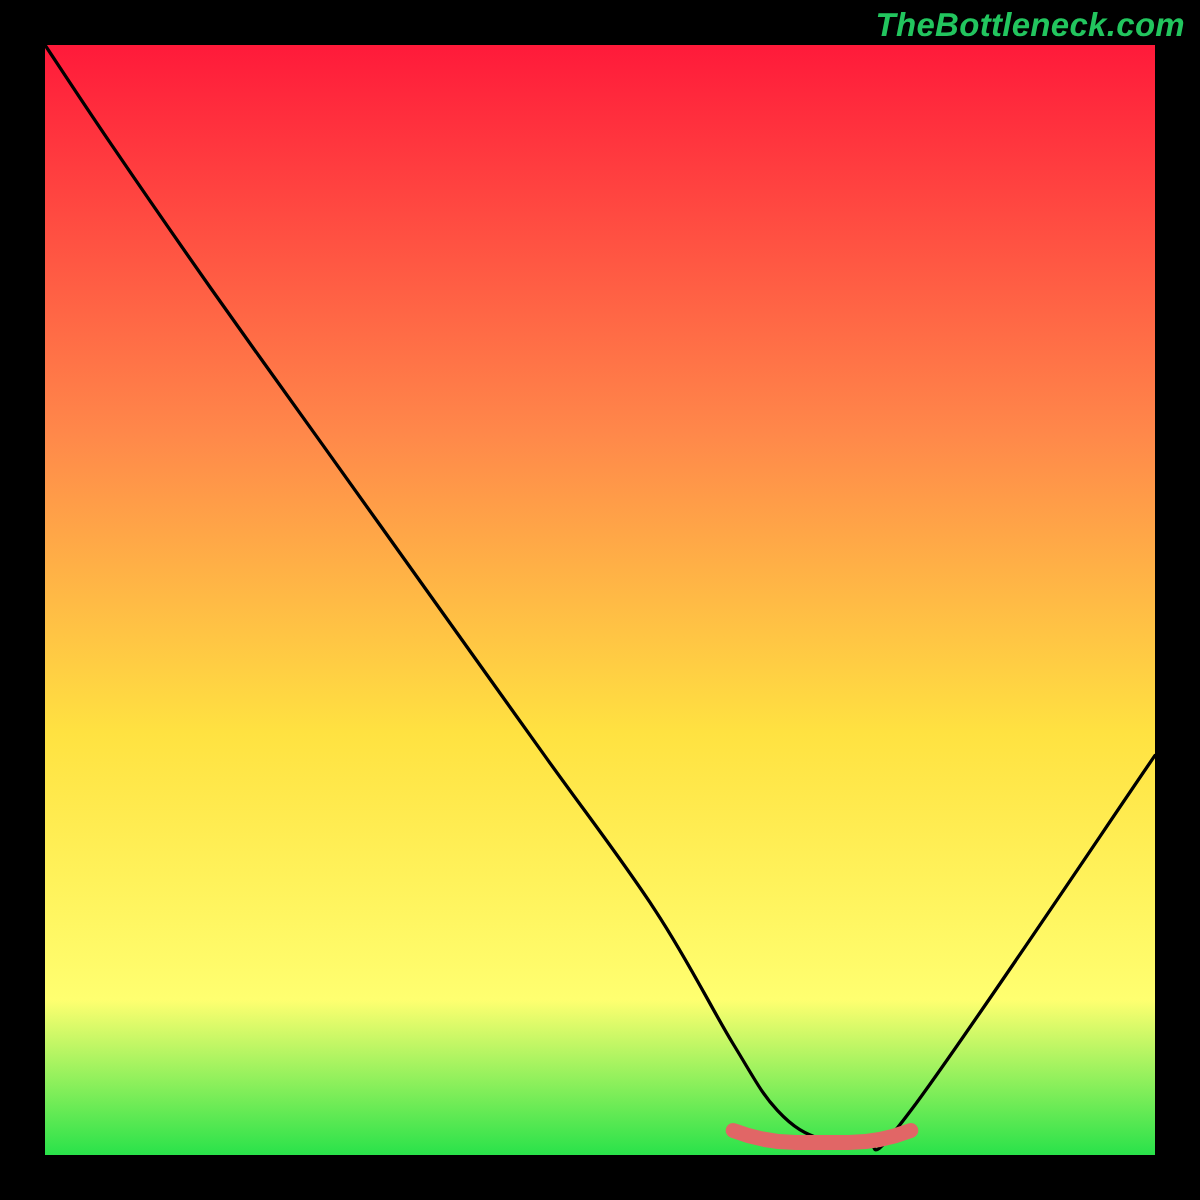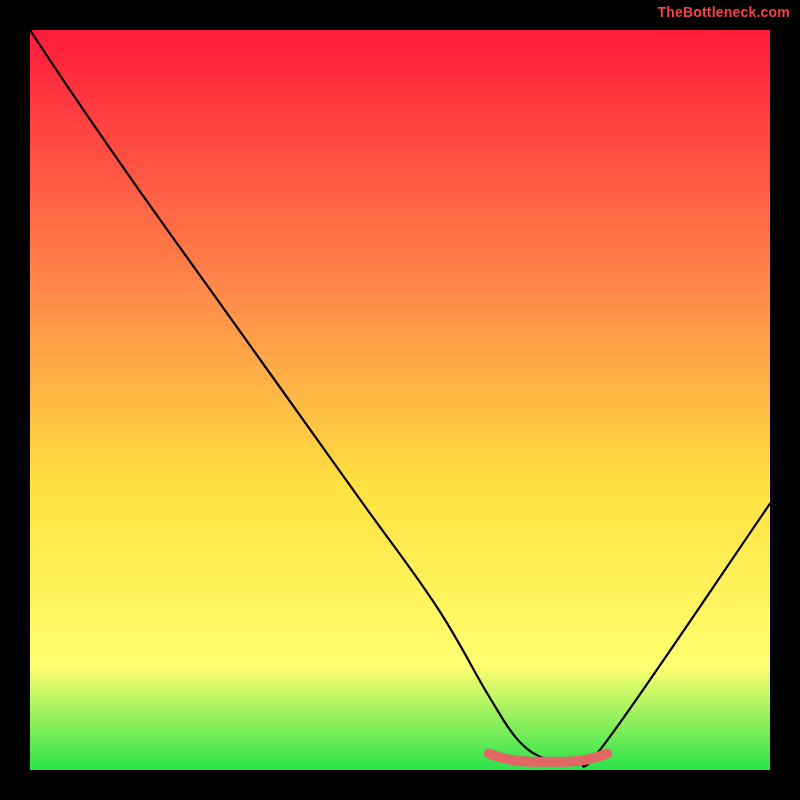--- a/index.html
+++ b/index.html
@@ -7,26 +7,27 @@
   .frame {
     position: relative;
     width: 800px;
     height: 800px;
     background: #000;
   }
   .watermark {
     position: absolute;
     top: 4px;
     right: 10px;
-    color: #ef4444;
+    color: #22c55e;
     font-family: Arial, Helvetica, sans-serif;
-    font-size: 14px;
+    font-size: 22px;
     font-weight: 600;
     letter-spacing: 0.2px;
     z-index: 5;
+    font-style: italic;
   }
   .plot {
     position: absolute;
     left: 30px;
     top: 30px;
     width: 740px;
     height: 740px;
     overflow: hidden;
   }
   .plot svg {

